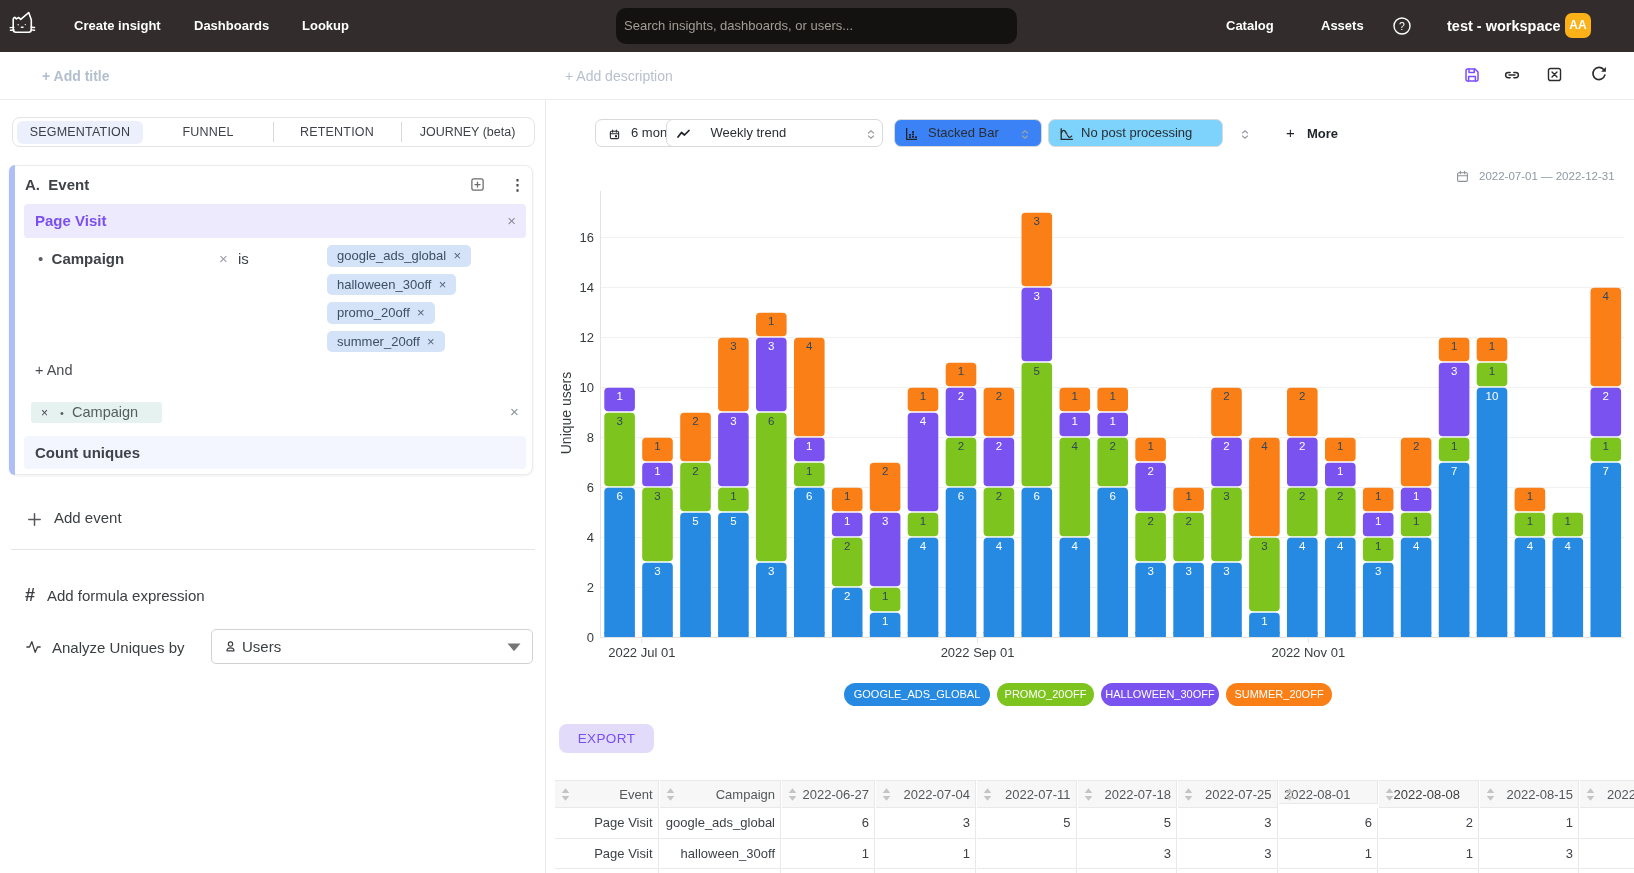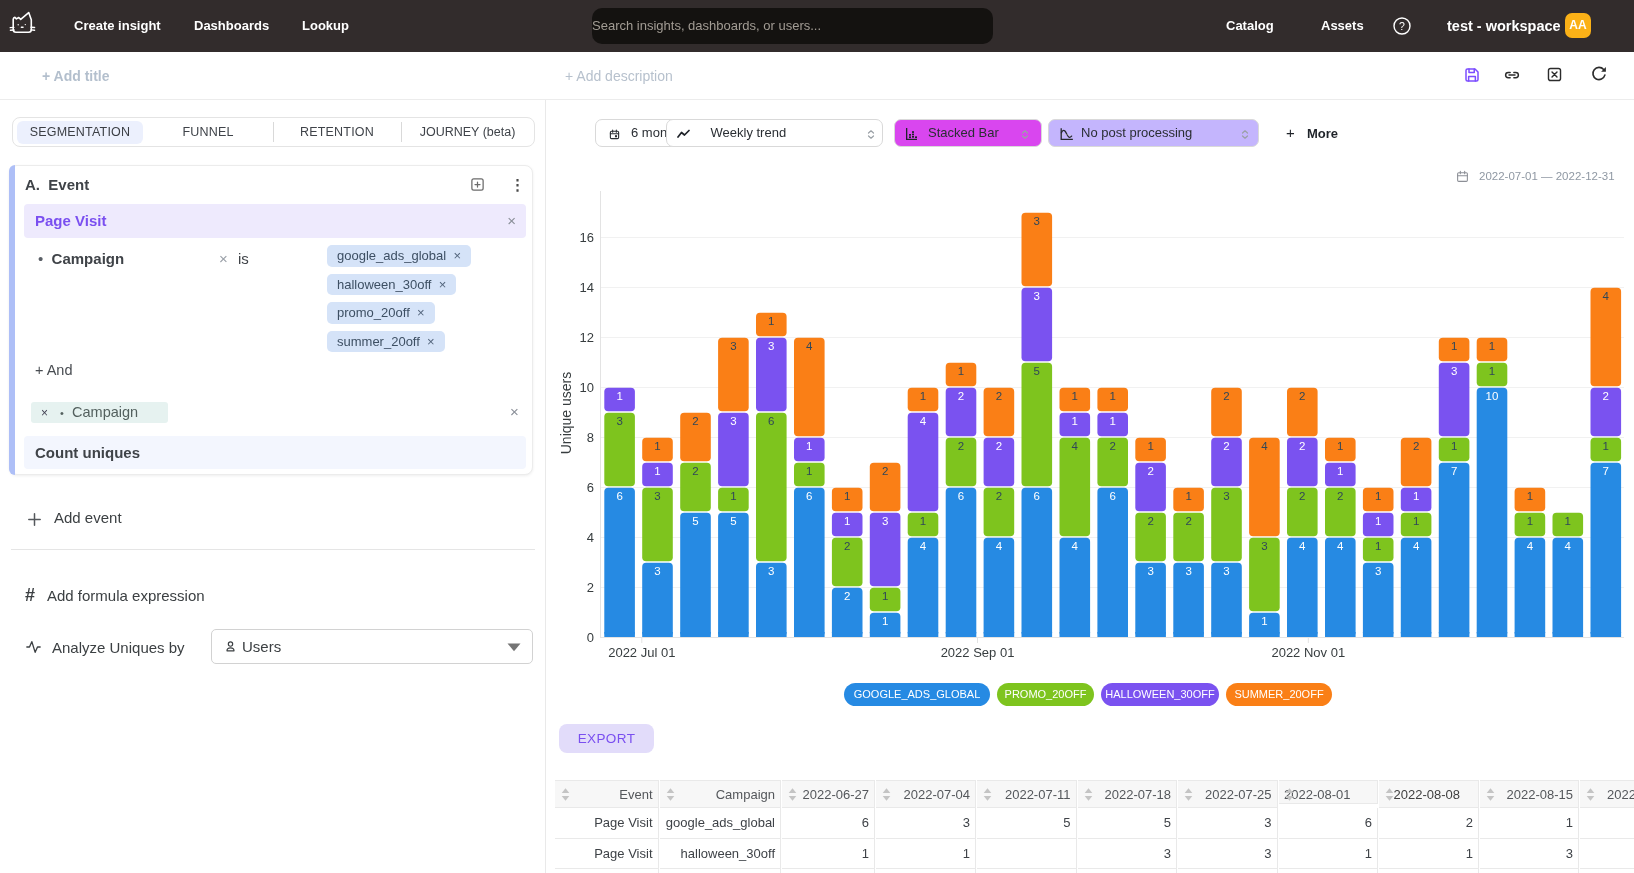--- a/index.html
+++ b/index.html
@@ -14,21 +14,21 @@
   <svg class="abs" style="left:8px;top:10px" width="28" height="25" viewBox="0 0 28 25" fill="none" stroke="#ffffff" stroke-width="1.6" stroke-linejoin="round" stroke-linecap="round">
     <path d="M5.2 19.6 L5.2 9.2 Q5.5 7.6 6.9 7.4 L8.4 8.9 L10.8 7.5 L12.7 9.4 L20.7 2.6 L23.3 9.8 L23.3 19.6 Q23.3 22.3 20.6 22.3 L7.9 22.3 Q5.2 22.3 5.2 19.6 Z"></path>
     <circle cx="10.2" cy="14.7" r="0.7" fill="#fff" stroke="none"></circle>
     <circle cx="17.3" cy="14.6" r="0.7" fill="#fff" stroke="none"></circle>
     <path d="M13.4 17.2 L15 17.3" stroke-width="1.5"></path>
     <path d="M2.2 17.6 L5.9 17.4 M2.4 20.3 L6.1 20.0 M23 17.2 L26.6 17.5 M23 19.9 L26.6 20.2" stroke-width="1.4"></path>
   </svg>
   <div class="abs" style="left:74px;top:0;height:52px;line-height:52px;color:#fff;font-size:13px;font-weight:bold;">Create insight</div>
   <div class="abs" style="left:194px;top:0;height:52px;line-height:52px;color:#fff;font-size:13px;font-weight:bold;">Dashboards</div>
   <div class="abs" style="left:302px;top:0;height:52px;line-height:52px;color:#fff;font-size:13px;font-weight:bold;">Lookup</div>
-  <div class="abs" style="left:592px;top:8px;width:401px;height:36px;background:#141210;border-radius:10px;color:#a29c94;font-size:13px;line-height:36px;padding-left:0;">Search insights, dashboards, or users...</div>
+  <div class="abs" style="left:616px;top:8px;width:401px;height:36px;background:#141210;border-radius:10px;color:#a29c94;font-size:13px;line-height:36px;padding-left:8px;">Search insights, dashboards, or users...</div>
   <div class="abs" style="left:1226px;top:0;height:52px;line-height:52px;color:#fff;font-size:13px;font-weight:bold;">Catalog</div>
   <div class="abs" style="left:1321px;top:0;height:52px;line-height:52px;color:#fff;font-size:13px;font-weight:bold;">Assets</div>
   <svg class="abs" style="left:1393px;top:16.5px" width="18" height="18" viewBox="0 0 18 18" fill="none">
     <circle cx="9" cy="9" r="8" stroke="#fff" stroke-width="1.4"></circle>
     <text x="9" y="13" text-anchor="middle" font-size="10.5" fill="#fff" font-family="Liberation Sans, sans-serif">?</text>
   </svg>
   <div class="abs" style="left:1447px;top:0;height:52px;line-height:52px;color:#fff;font-size:14.5px;font-weight:bold;">test - workspace</div>
   <div class="abs" style="left:1565px;top:13px;width:26px;height:25px;background:#fbb117;border-radius:7px;color:#fff;font-size:12px;font-weight:bold;text-align:center;line-height:25px;">AA</div>
 </div>
 
@@ -81,21 +81,21 @@
   <div class="abs" style="left:28px;top:84px;color:#3f4348;font-size:15px;"><span style="color:#5a5f66;">•</span>&nbsp;&nbsp;<b>Campaign</b></div>
   <div class="abs" style="left:209px;top:84px;color:#9aa0a8;font-size:15px;">×</div>
   <div class="abs" style="left:228px;top:84px;color:#3f4348;font-size:15px;">is</div>
   <div class="abs" style="left:317px;top:79px;width:210px;">
     <div style="display:inline-block;background:#d5e3f8;border-radius:5px;height:21.5px;line-height:21.5px;padding:0 10px;font-size:13px;color:#3d4f63;margin-bottom:7px;">google_ads_global&nbsp; <span style="color:#53657c;font-size:13px;">×</span></div>
     <div style="display:inline-block;background:#d5e3f8;border-radius:5px;height:21.5px;line-height:21.5px;padding:0 10px;font-size:13px;color:#3d4f63;margin-bottom:7px;">halloween_30off&nbsp; <span style="color:#53657c;font-size:13px;">×</span></div>
     <div style="display:inline-block;background:#d5e3f8;border-radius:5px;height:21.5px;line-height:21.5px;padding:0 10px;font-size:13px;color:#3d4f63;margin-bottom:7px;">promo_20off&nbsp; <span style="color:#53657c;font-size:13px;">×</span></div>
     <div style="display:inline-block;background:#d5e3f8;border-radius:5px;height:21.5px;line-height:21.5px;padding:0 10px;font-size:13px;color:#3d4f63;">summer_20off&nbsp; <span style="color:#53657c;font-size:13px;">×</span></div>
   </div>
   <div class="abs" style="left:25px;top:196px;color:#494d52;font-size:14.5px;">+ And</div>
-  <div class="abs" style="left:21px;top:236px;height:21px;background:#e6f2f0;border-radius:3px;line-height:21px;padding:0 30px 0 10px;font-size:14.5px;color:#53605e;"><span style="font-size:12px;color:#445;">×</span>&nbsp;&nbsp;&nbsp;<span style="font-size:11px;">•</span>&nbsp;&nbsp;Campaign</div>
+  <div class="abs" style="left:21px;top:236px;height:21px;background:#e6f2f0;border-radius:3px;line-height:21px;padding:0 24px 0 10px;font-size:14.5px;color:#53605e;"><span style="font-size:12px;color:#445;">×</span>&nbsp;&nbsp;&nbsp;<span style="font-size:11px;">•</span>&nbsp;&nbsp;Campaign</div>
   <div class="abs" style="left:500px;top:237px;color:#8a8f98;font-size:15px;">×</div>
   <div class="abs" style="left:14px;top:270px;width:502px;height:33px;background:#f3f6fe;border-radius:4px;">
     <div class="abs" style="left:11px;top:0;height:33px;line-height:33px;color:#3f4348;font-size:15px;font-weight:bold;">Count uniques</div>
   </div>
 </div>
 
 <div class="abs" style="left:28px;top:512px;width:14px;height:14px;">
   <svg width="13" height="13" viewBox="0 0 13 13" stroke="#54585c" stroke-width="1.5" stroke-linecap="round">
         <path d="M6.5 0.8 L6.5 12.2 M0.8 6.5 L12.2 6.5"></path>
       </svg>
@@ -129,37 +129,37 @@
 </div>
 <div class="abs" style="left:666px;top:119px;width:217px;height:28px;border:1px solid #d9d9d9;border-radius:7px;background:#fff;">
   <svg class="abs" style="left:10px;top:9px" width="13" height="10" viewBox="0 0 13 10" fill="none" stroke="#1f2329" stroke-width="1.7" stroke-linecap="round" stroke-linejoin="round">
         <path d="M1 8 L4.5 3.5 L7.5 6 L12 1.5"></path>
       </svg>
   <div class="abs" style="left:31.5px;top:0;height:26px;line-height:26px;color:#2a2e33;font-size:13px;margin-left:12px;">Weekly trend</div>
   <svg class="abs" style="left:200px;top:9.5px" width="8" height="9" viewBox="0 0 8 9" fill="none" stroke="#9aa0a6" stroke-width="1.2" stroke-linecap="round" stroke-linejoin="round">
         <path d="M1.5 3 L4 0.8 L6.5 3 M1.5 6 L4 8.2 L6.5 6"></path>
       </svg>
 </div>
-<div class="abs" style="left:894px;top:119px;width:148px;height:28px;border:1px solid #d9d9d9;border-radius:7px;background:#d946ef;">
+<div class="abs" style="left:894px;top:119px;width:148px;height:28px;border:1px solid #d9d9d9;border-radius:7px;background:#3b82f6;">
   <svg class="abs" style="left:11px;top:8px" width="12" height="12" viewBox="0 0 12 12" fill="#1f2329">
         <rect x="0" y="0" width="1.3" height="12"></rect>
         <rect x="0" y="10.8" width="11" height="1.2"></rect>
         <rect x="3" y="6" width="2" height="1.7"></rect>
         <rect x="3" y="8.4" width="2" height="1.7"></rect>
         <rect x="6" y="3.2" width="2" height="1.7"></rect>
         <rect x="6" y="5.6" width="2" height="1.7"></rect>
         <rect x="6" y="8" width="2" height="1.7"></rect>
         <rect x="9" y="8.4" width="2" height="1.7"></rect>
       </svg>
   <div class="abs" style="left:33px;top:0;height:26px;line-height:26px;color:#2a2e33;font-size:13px;">Stacked Bar</div>
   <svg class="abs" style="left:126px;top:9.5px" width="8" height="9" viewBox="0 0 8 9" fill="none" stroke="#9aa0a6" stroke-width="1.2" stroke-linecap="round" stroke-linejoin="round">
         <path d="M1.5 3 L4 0.8 L6.5 3 M1.5 6 L4 8.2 L6.5 6"></path>
       </svg>
 </div>
-<div class="abs" style="left:1048px;top:119px;width:211px;height:28px;border:1px solid #d9d9d9;border-radius:7px;background:#c4b5fd;">
+<div class="abs" style="left:1048px;top:119px;width:175px;height:28px;border:1px solid #d9d9d9;border-radius:7px;background:#7dd3fc;">
   <svg class="abs" style="left:10px;top:8px" width="14" height="13" viewBox="0 0 14 13" fill="none" stroke="#25282c" stroke-width="1.3">
         <path d="M2.2 0.8 L2.2 11.3 L13.2 11.3" stroke-linecap="square"></path>
         <path d="M2.4 4.8 C3.6 1.6 5.6 1.9 6.9 4.4 C8.2 7.1 9.2 9.3 10.6 9.3 C11.6 9.3 12.2 8.6 12.6 8.1" stroke-linecap="round"></path>
         <path d="M3.2 6.7 L12 6.7" stroke="#c9c9c9" stroke-width="0.9" stroke-dasharray="1.5 1.2"></path>
       </svg>
   <div class="abs" style="left:32px;top:0;height:26px;line-height:26px;color:#2a2e33;font-size:13px;">No post processing</div>
   <svg class="abs" style="left:192px;top:9.5px" width="8" height="9" viewBox="0 0 8 9" fill="none" stroke="#9aa0a6" stroke-width="1.2" stroke-linecap="round" stroke-linejoin="round">
         <path d="M1.5 3 L4 0.8 L6.5 3 M1.5 6 L4 8.2 L6.5 6"></path>
       </svg>
 </div>

